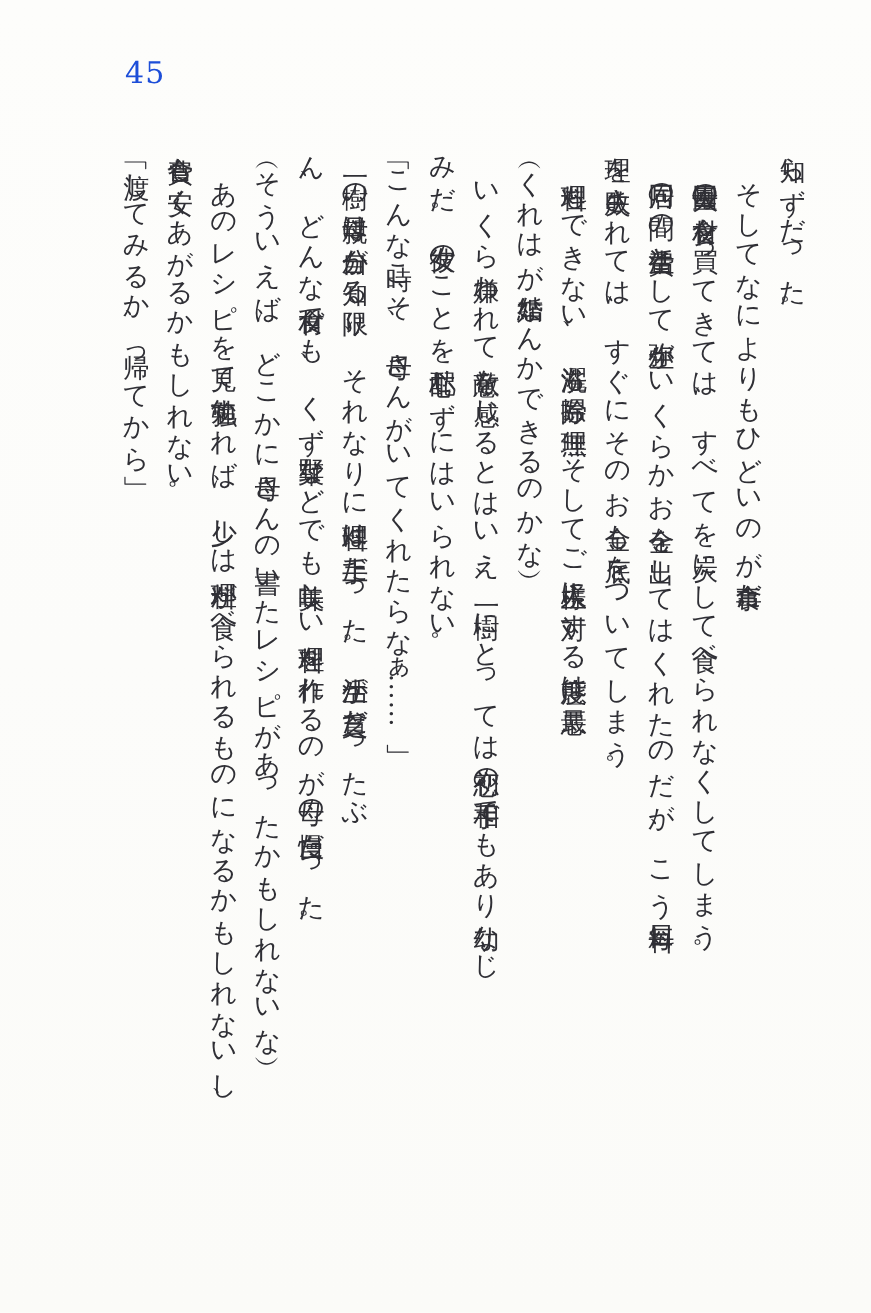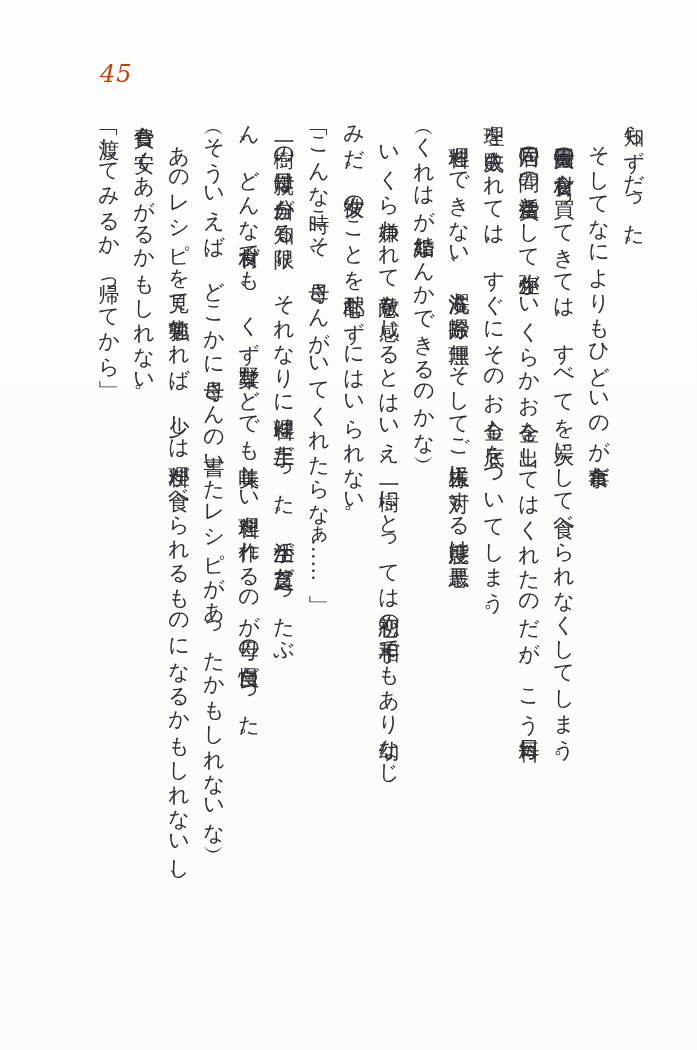--- a/index.html
+++ b/index.html
@@ -14,25 +14,24 @@
     font-family: "DejaVu Serif", "Liberation Serif", serif;
     position: relative;
   }
   .paper {
     position: absolute;
     inset: 0;
     background: linear-gradient(180deg, #fdfdfb 0%, #fcfcfa 50%, #fbfbf8 100%);
   }
   .page-number {
     position: absolute;
-    top: 60px;
+    top: 44px;
     left: 100px;
     font-size: 24px;
-    font-style: italic;
-    color: #c2410c;
+    color: #1d4ed8;
     letter-spacing: 1px;
   }
   .text-block {
     position: absolute;
     top: 110px;
     right: 46px;
     height: 848px;
     writing-mode: vertical-rl;
     text-orientation: mixed;
     color: #2f2f35;

